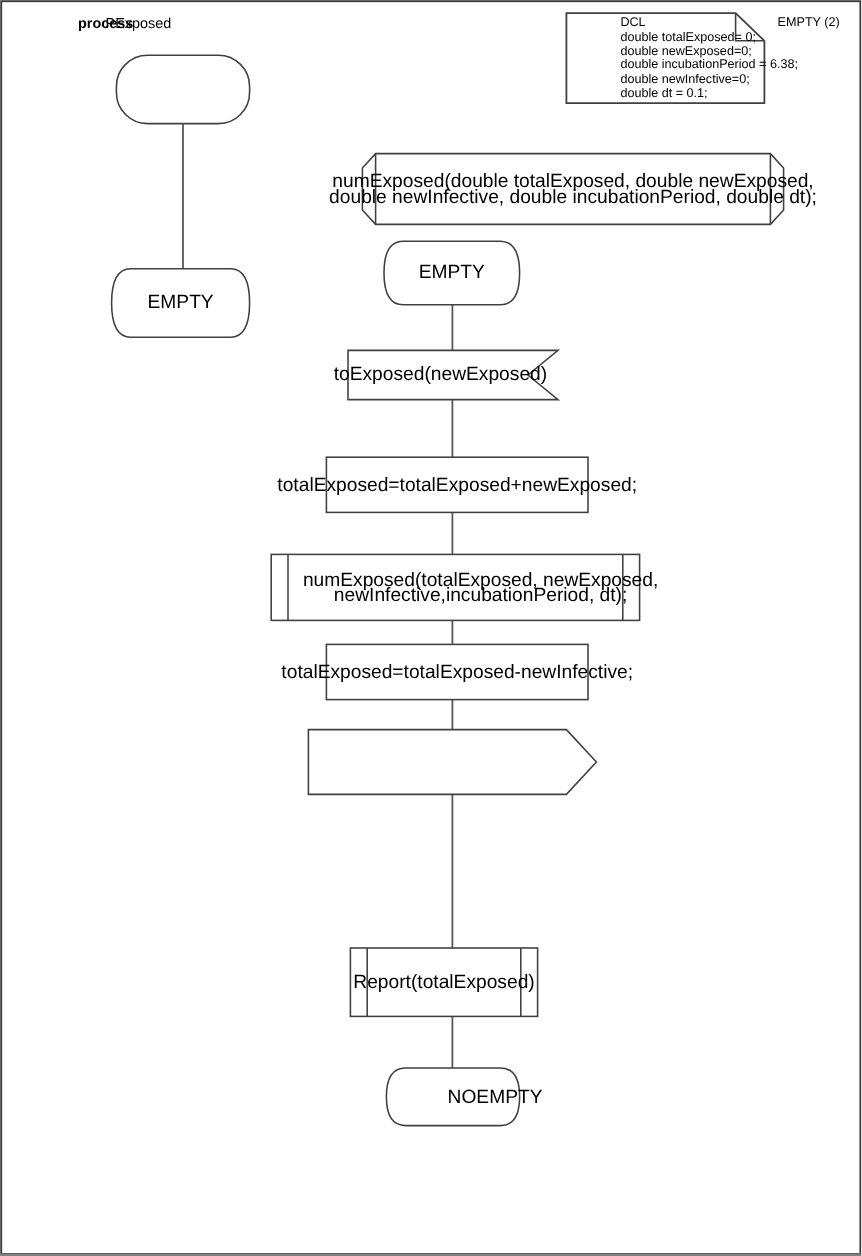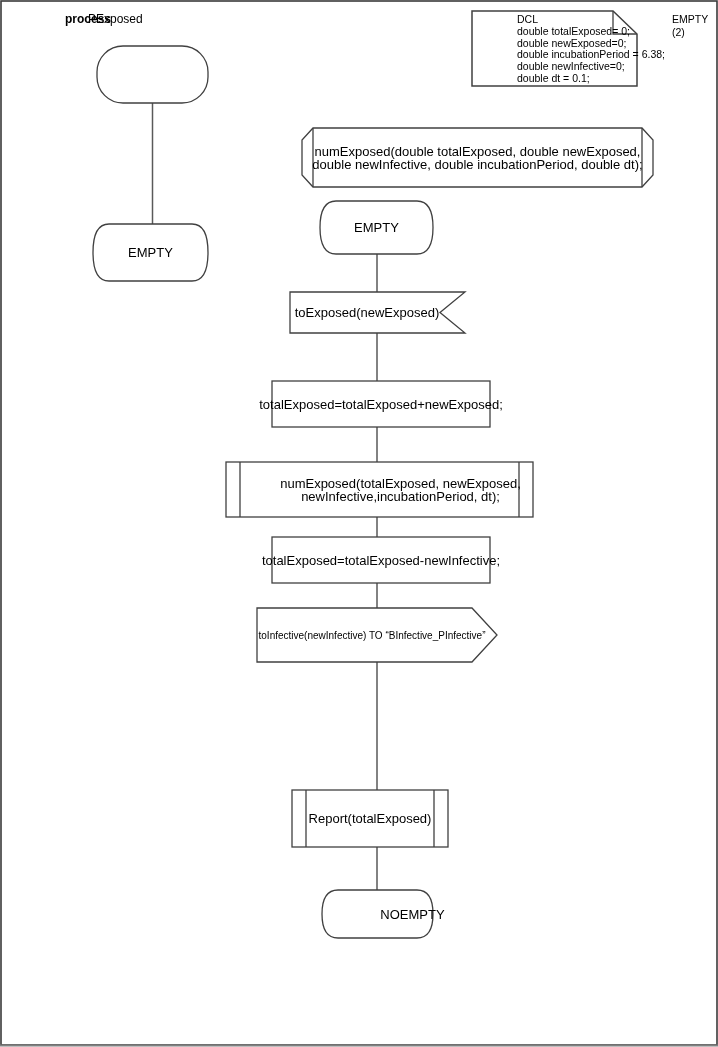--- a/index.html
+++ b/index.html
@@ -3,27 +3,27 @@
 <meta charset="utf-8">
 <style>
   html,body{margin:0;padding:0;background:#fff;}
   .page{
     position:relative;width:718px;height:1047px;background:#ffffff;
     font-family:"Liberation Sans",sans-serif;color:#000;overflow:hidden;
   }
   .page svg{position:absolute;left:0;top:0;}
   .lbl{
     position:absolute;display:flex;align-items:center;justify-content:center;
-    text-align:center;font-size:13px;line-height:13px;color:#000;white-space:nowrap;
+    text-align:center;font-size:16px;line-height:13px;color:#000;white-space:nowrap;
   }
   .stack{flex-direction:column;}
   .hdr{position:absolute;top:12px;font-size:12px;line-height:14px;}
   .hdr.kind{left:25px;font-weight:bold;padding-left:40px;}
   .hdr.name{left:88px;}
-  .pagelabel{position:absolute;left:648px;top:13px;font-size:10.5px;line-height:13px;margin-left:24px;}
+  .pagelabel{position:absolute;left:648px;top:13px;font-size:10.5px;line-height:13px;}
   .dcl{position:absolute;left:478px;top:14px;font-size:10.5px;line-height:11.8px;}
   .dcl div{white-space:nowrap;padding-left:39px;}
   .small{font-size:10px;}
 </style>
 </head>
 <body>
 
 <div class="page">
 
   <svg width="718" height="1047" viewBox="0 0 718 1047">
@@ -97,17 +97,16 @@
   <div class="lbl" style="left:292px;top:292px;width:150px;height:41px;">toExposed(newExposed)</div>
 
   <div class="lbl" style="left:272px;top:381px;width:218px;height:46px;">totalExposed=totalExposed+newExposed;</div>
   <div class="lbl" style="left:272px;top:537px;width:218px;height:46px;">totalExposed=totalExposed-newInfective;</div>
 
   <div class="lbl stack" style="left:240px;top:462px;width:321px;height:55px;">
     <div>numExposed(totalExposed, newExposed,</div>
     <div>newInfective,incubationPeriod, dt);</div>
   </div>
 
-  <div class="lbl small" style="left:257px;top:608px;width:230px;height:54px;">toInfective(newInfective) TO “BInfective_PInfective”</div>
 
   <div class="lbl" style="left:306px;top:790px;width:128px;height:57px;">Report(totalExposed)</div>
 
 </div>
 
 </body></html>

